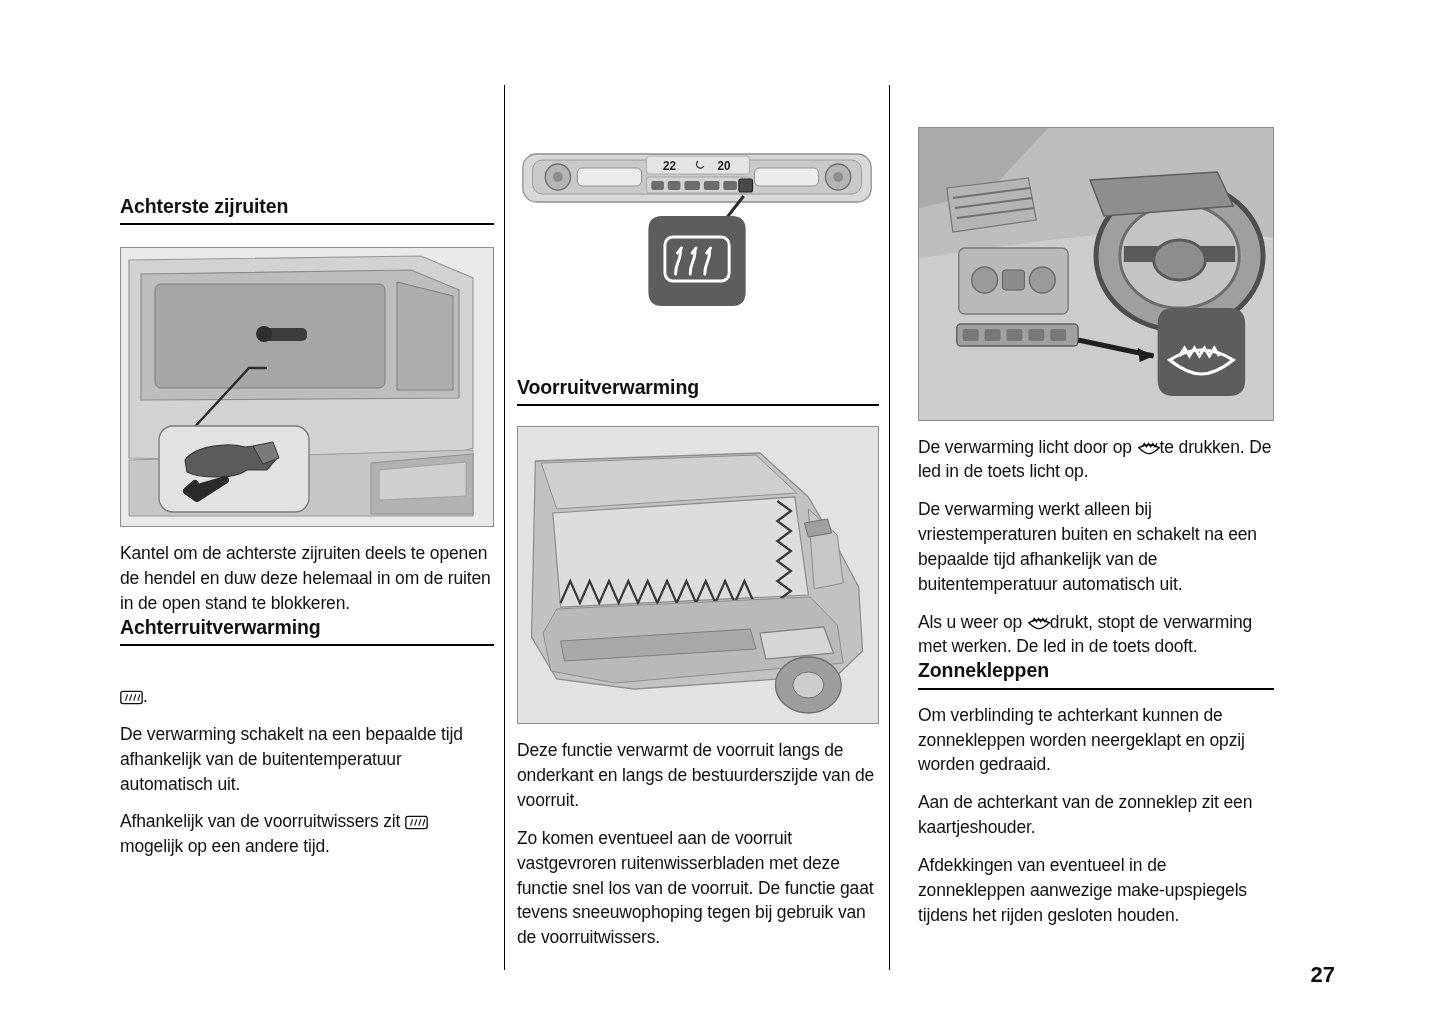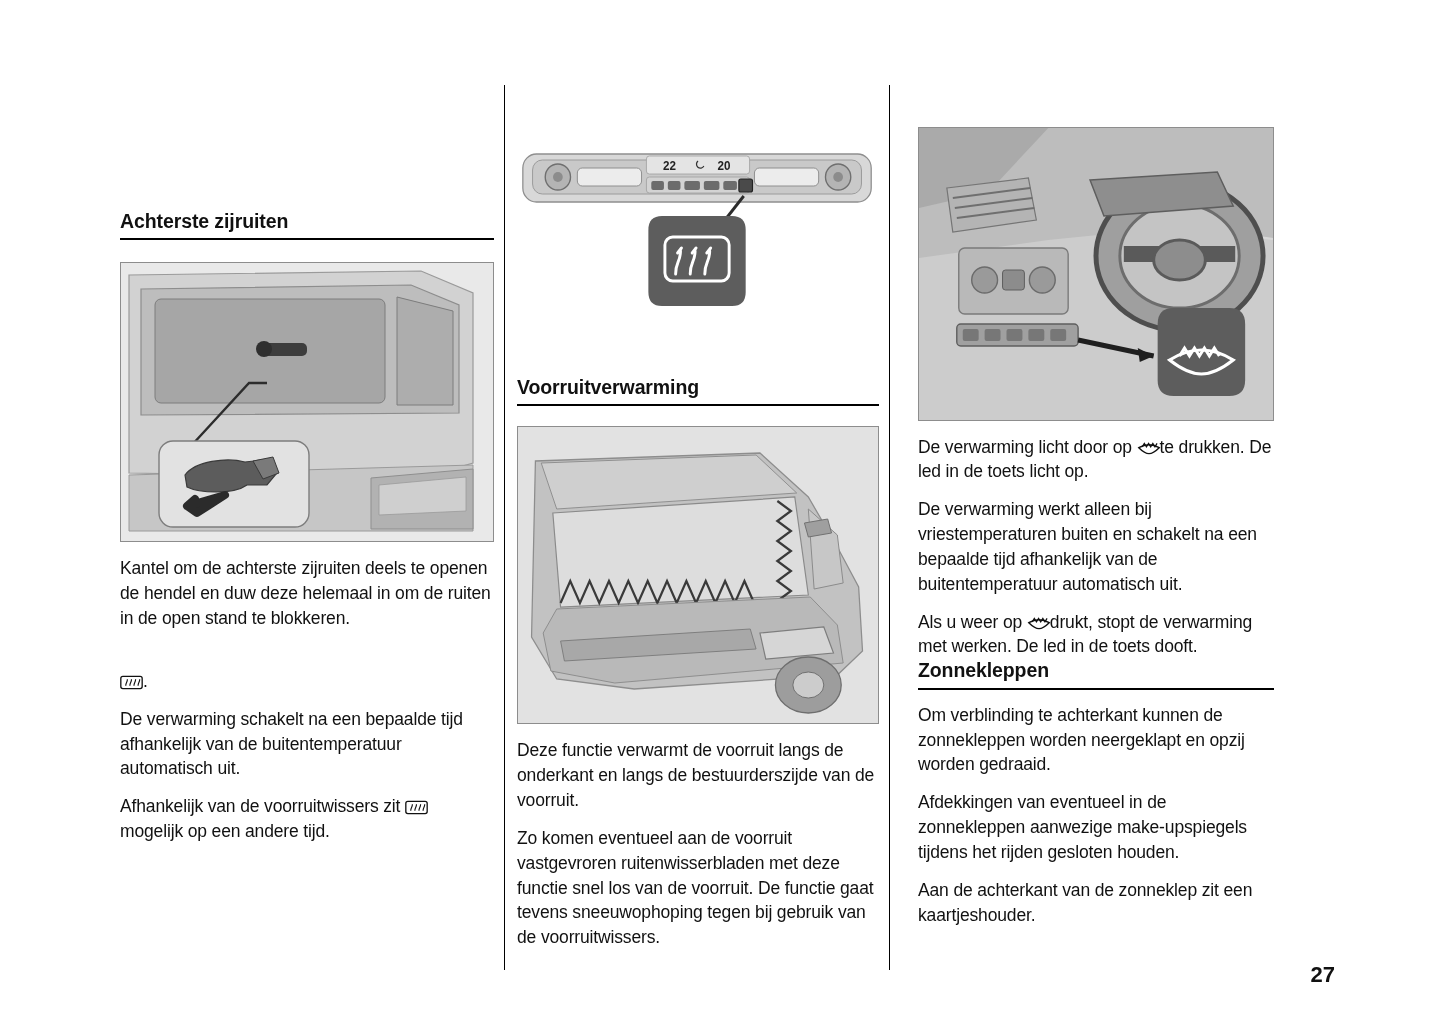--- a/index.html
+++ b/index.html
@@ -126,20 +126,21 @@
             <path d="M64 212 C74 198 106 194 124 199 L150 196 L156 210 L146 222 L126 222 C112 232 78 230 66 224 Z" fill="#5c5c5c" stroke="#3a3a3a" stroke-width="1.2"></path>
             <path d="M132 198 L152 194 L158 210 L142 216 Z" fill="#7a7a7a" stroke="#3a3a3a" stroke-width="1"></path>
 
             <path d="M104 232 L66 243 L74 236 L66 243 L76 250 Z" fill="#2b2b2b" stroke="#2b2b2b" stroke-width="8" stroke-linejoin="round"></path>
           </g>
         </svg>
       </div>
 
       <p class="para first">Kantel om de achterste zijruiten deels te openen de hendel en duw deze helemaal in om de ruiten in de open stand te blokkeren.</p>
 
+      <h2 class="heading heading-spacer-top">Achterruitverwarming</h2>
 
       <p class="para"><br>
         <span class="inline-icon">
           <svg viewBox="0 0 28 20" width="23" height="17">
             <rect x="1" y="2.5" width="26" height="15" rx="2.5" fill="none" stroke="#111" stroke-width="1.6"></rect>
             <path d="M7 14 C7 10 9 10 9 6 M12 14 C12 10 14 10 14 6 M17 14 C17 10 19 10 19 6 M22 14 C22 10 24 10 24 6" fill="none" stroke="#111" stroke-width="1.4"></path>
           </svg>
         </span><span>.</span></p>
 
       <p class="para">De verwarming schakelt na een bepaalde tijd afhankelijk van de buitentemperatuur automatisch uit.</p>
@@ -298,20 +299,20 @@
         <span class="inline-icon">
           <svg viewBox="0 0 28 20" width="24" height="17">
             <path d="M2 9 q12 -7 24 0 q-7 7 -12 7 q-5 0 -12 -7 z" fill="none" stroke="#111" stroke-width="1.7"></path>
             <path d="M6 8 l2.5 -4 l2.5 4 l2.5 -4 l2.5 4 l2.5 -4 l2.5 4 l2.5 -4" fill="none" stroke="#111" stroke-width="1.5"></path>
           </svg>
         </span><span>drukt, stopt de verwarming met werken. De led in de toets dooft.</span></p>
 
       <h2 class="heading heading-spacer-top">Zonnekleppen</h2>
 
       <p class="para">Om verblinding te achterkant kunnen de zonnekleppen worden neergeklapt en opzij worden gedraaid.</p>
+      <p class="para">Aan de achterkant van de zonneklep zit een kaartjeshouder.</p>
       <p class="para">Afdekkingen van eventueel in de zonnekleppen aanwezige make-upspiegels tijdens het rijden gesloten houden.</p>
-      <p class="para">Aan de achterkant van de zonneklep zit een kaartjeshouder.</p>
     </div>
 
   </div>
 
   <div class="pagenum">27</div>
 </div>
 
 </body></html>

